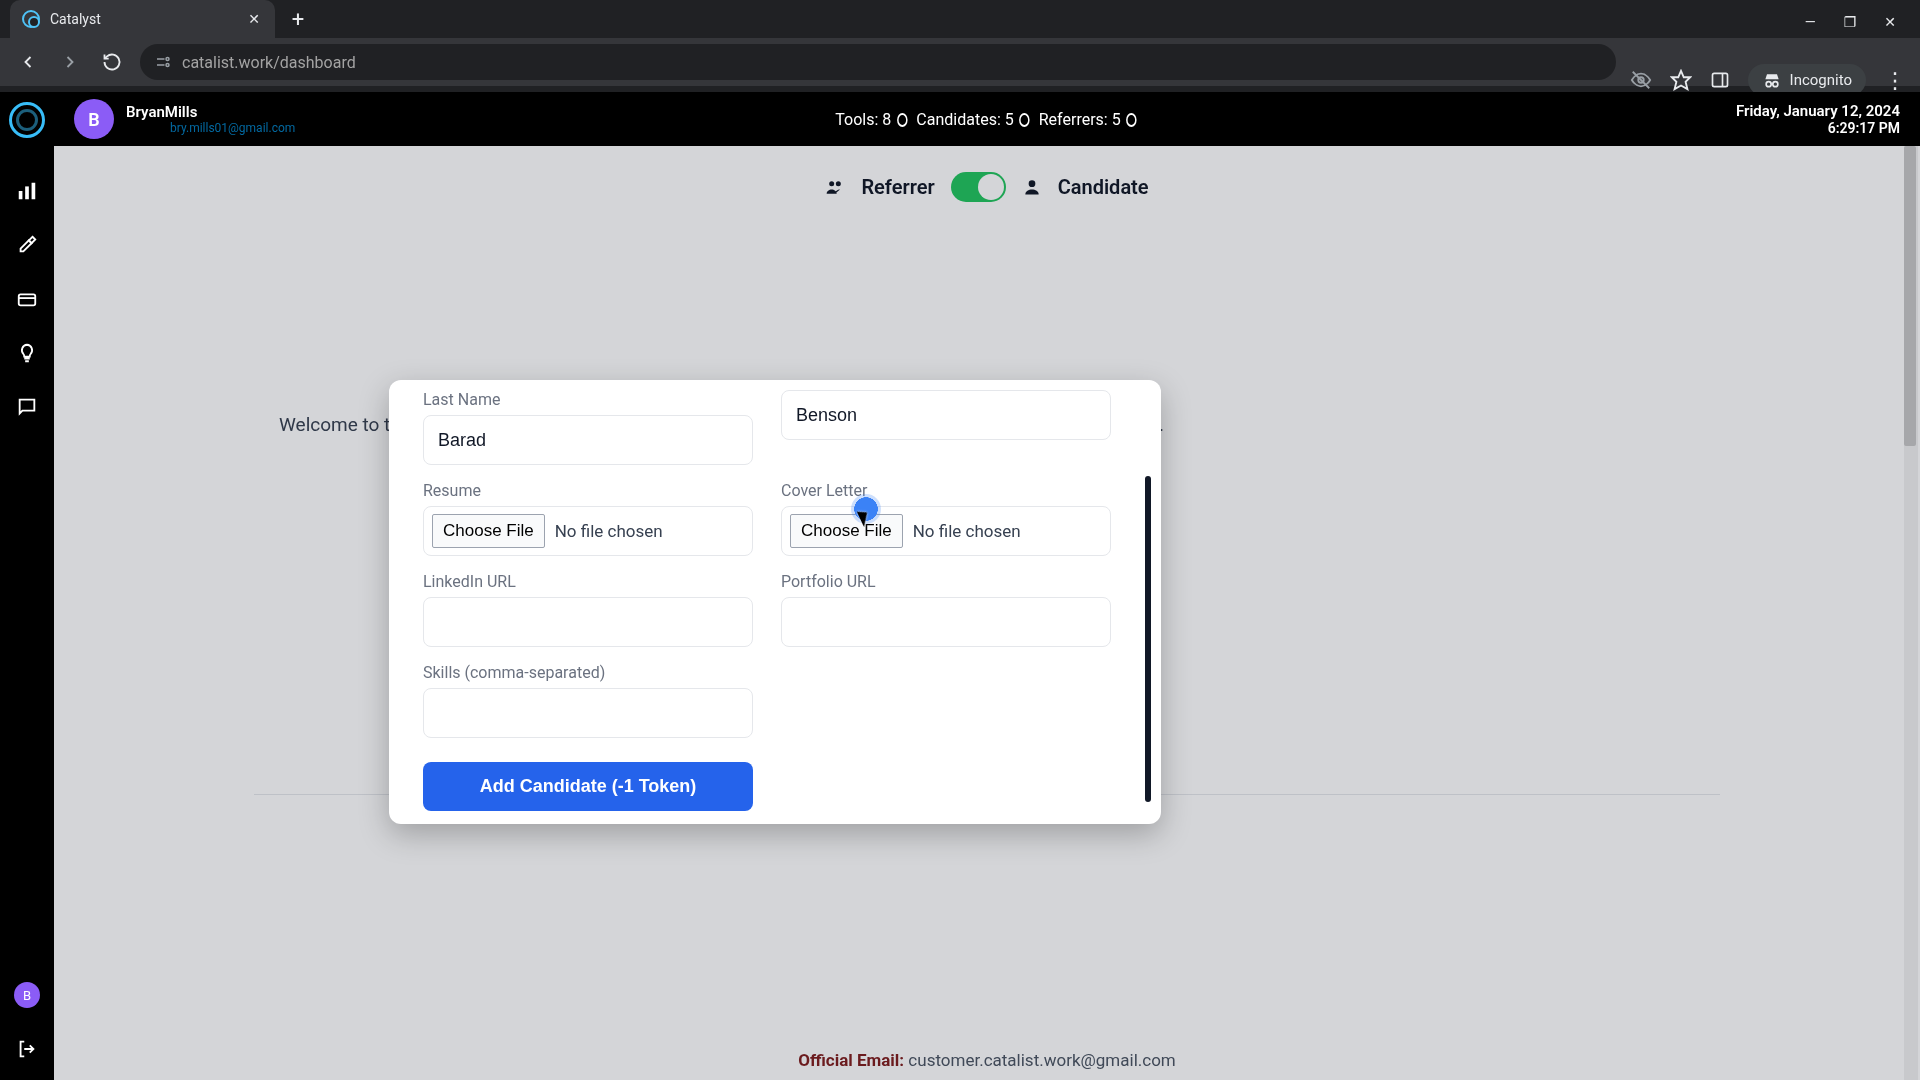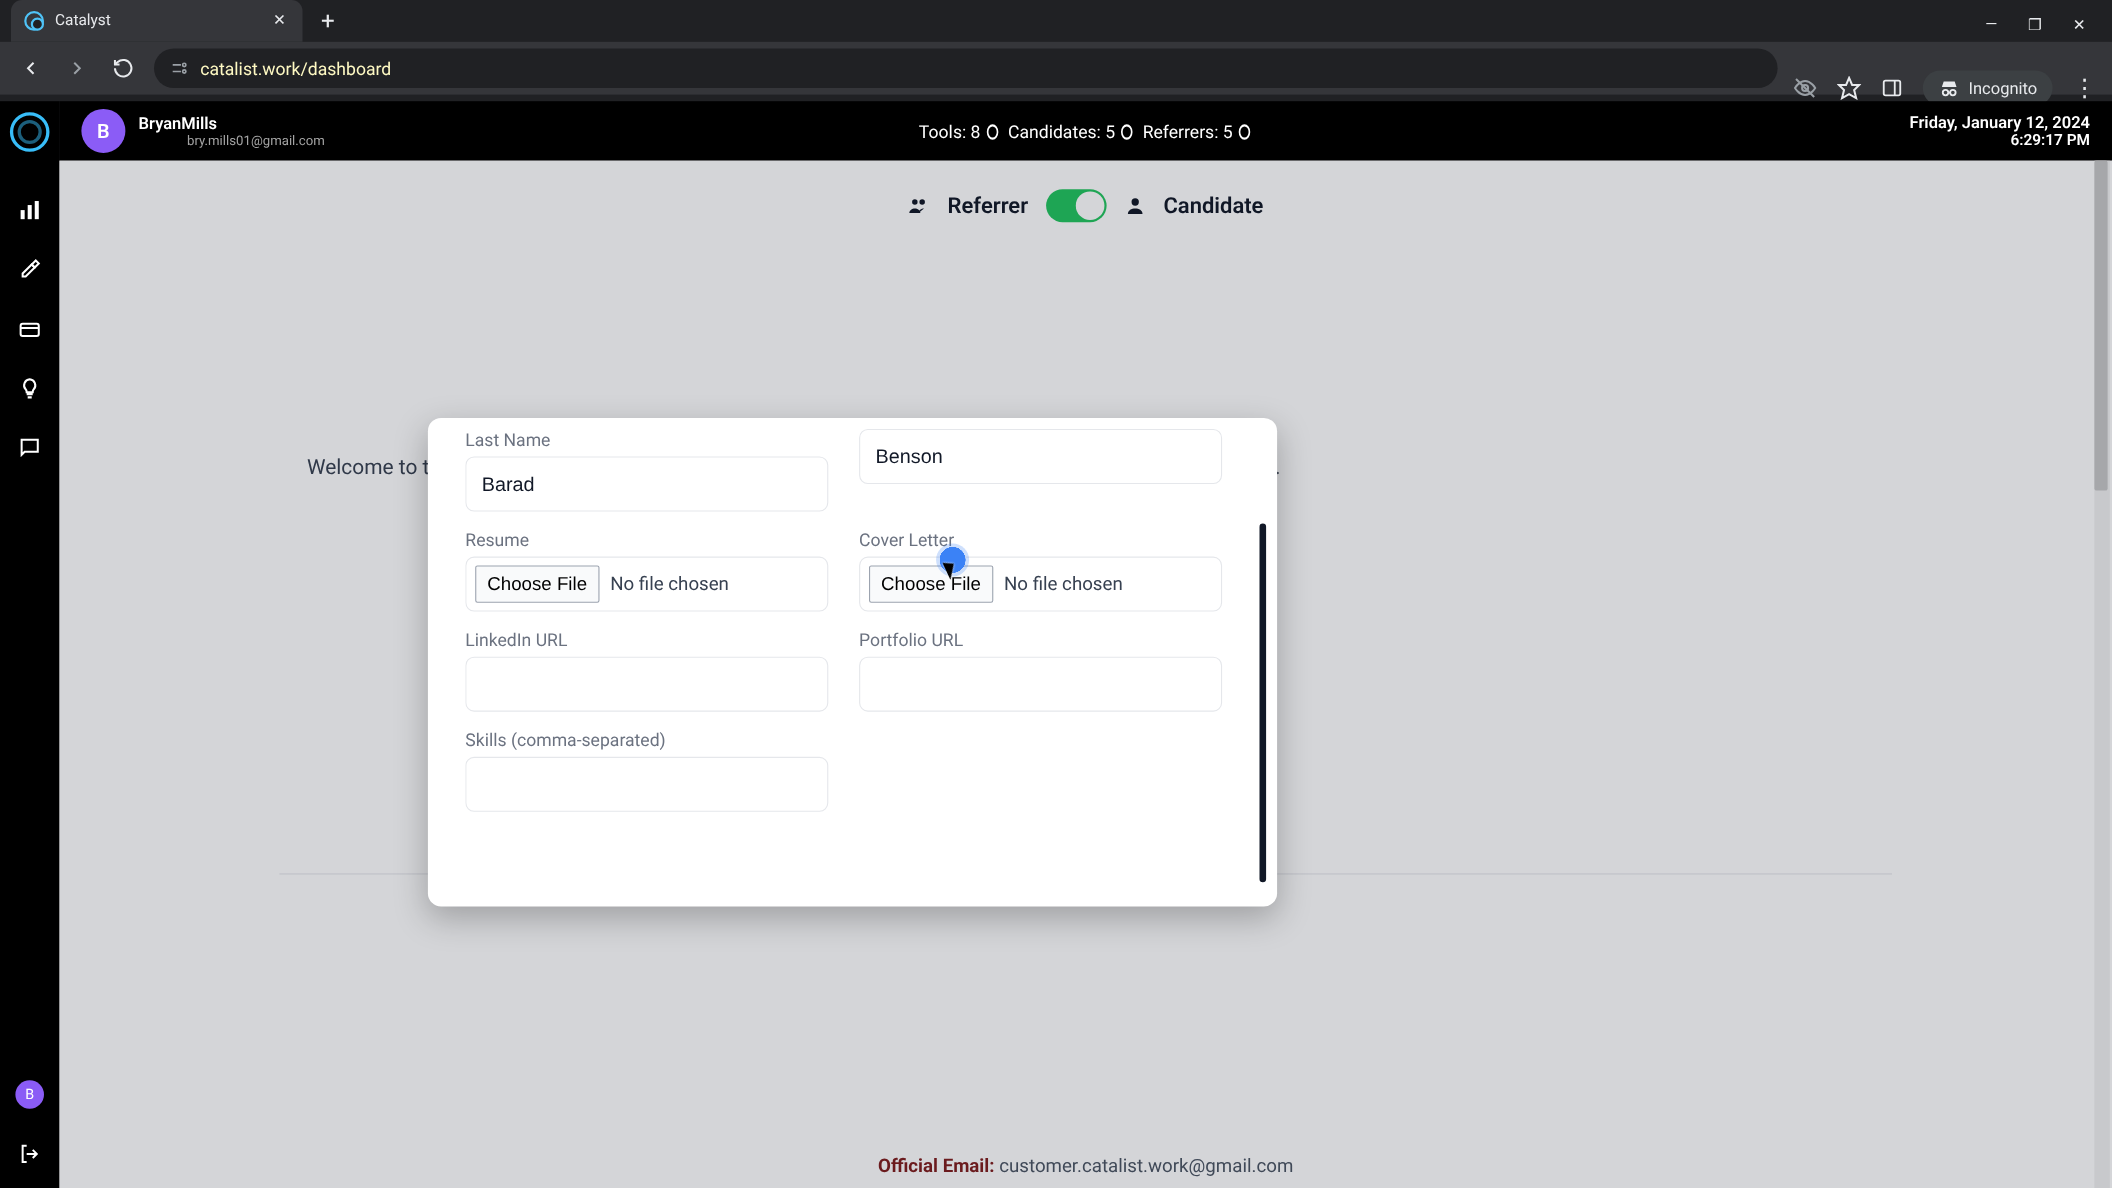--- a/index.html
+++ b/index.html
@@ -33,40 +33,40 @@
   .tab-close { width: 18px; height: 18px; display:flex;align-items:center;justify-content:center; color:#e8eaed; font-size:14px; line-height:1;}
   .new-tab { width: 30px; height: 30px; color:#e8eaed; display:flex;align-items:center;justify-content:center; font-size:22px; margin-bottom:4px;}
   .window-controls { position:absolute; right:0; top:0; height:44px; display:flex; align-items:center; gap:28px; padding-right:24px; color:#e8eaed;}
   .window-controls span { font-size:14px; }
 
   .addr-bar { background:#35363a; height:48px; display:flex; align-items:center; padding:0 14px; gap:14px;}
   .nav-icon { width:28px; height:28px; display:flex; align-items:center; justify-content:center; color:#9aa0a6; font-size:20px;}
   .nav-icon.enabled { color:#e8eaed; }
   .url-box { flex:1; background:#202124; border-radius:20px; height:36px; display:flex; align-items:center; padding:0 14px; gap:10px; color:#e8eaed;}
   .url-box .secure { color:#9aa0a6; font-size:16px; }
-  .url-text { font-size:16px; color:#fef9c3; }
+  .url-text { font-size:16px; color:#a3a3a3; }
   .right-icons { display:flex; align-items:center; gap:18px; color:#e8eaed;margin-top:36px; }
   .incognito-pill { display:flex; align-items:center; gap:8px; background:#3c4043; padding:6px 14px; border-radius:20px; font-size:15px;}
   .incognito-icon { width:20px;height:20px; display:flex;align-items:center;justify-content:center;}
 
   
   .app { position:absolute; top:92px; left:0; right:0; bottom:0; display:flex; }
 
   .sidebar { width:54px; background:#000; display:flex; flex-direction:column; align-items:center; padding-top:10px; gap:28px;}
   .sb-logo { width:36px;height:36px; border-radius:50%; border:3px solid #38bdf8; position:relative; margin-bottom:12px;}
   .sb-logo::after { content:""; position:absolute; inset:4px; border-radius:50%; border:3px solid #38bdf8; opacity:.5;}
   .sb-item { width:26px;height:26px; color:#fff; display:flex;align-items:center;justify-content:center;}
   .sb-bottom { margin-top:auto; margin-bottom:18px; display:flex; flex-direction:column; align-items:center; gap:28px;}
   .sb-avatar-small { width:26px;height:26px;border-radius:50%; background:#8b5cf6; color:#fff; font-size:13px; display:flex;align-items:center;justify-content:center;}
 
   .topbar { background:#000; color:#fff; height:54px; display:flex; align-items:center; padding:0 20px; position:relative;}
   .user-block { display:flex; align-items:center; gap:12px;}
   .avatar { width:40px;height:40px;border-radius:50%;background:#8b5cf6; display:flex;align-items:center;justify-content:center; font-size:18px; font-weight:600;}
   .user-meta .name { font-size:15px; font-weight:600;}
-  .user-meta .email { font-size:12px; color:#a3a3a3;padding-left:44px;}
+  .user-meta .email { font-size:12px; color:#0369a1;padding-left:44px;}
   .stats { position:absolute; left:50%; transform:translateX(-50%); display:flex; gap:7px; font-size:16px;}
   .stat-coin { display:inline-block; width:14px;height:14px; border:2px solid #fff; border-radius:50%; transform:scaleX(.75); margin-left:4px; vertical-align:-2px; }
   .datetime { margin-left:auto; text-align:right;}
   .datetime .date { font-size:15px; font-weight:600;}
   .datetime .time { font-size:14px; font-weight:600; }
 
   .page { flex:1; background:#fff; position:relative; overflow:hidden;}
   .toggle-row { display:flex; align-items:center; justify-content:center; gap:16px; padding-top:26px; font-size:20px; font-weight:600; color:#111827;}
   .toggle-row .togicon { font-size:18px;}
   .switch { width:55px;height:30px; background:#22c55e; border-radius:20px; position:relative;}
@@ -343,20 +343,23 @@
             <div class="field-group">
               <div class="field-label">Portfolio URL</div>
               <input class="text-input" value="" style="">
             </div>
 
             <div class="field-group">
               <div class="field-label">Skills (comma-separated)</div>
               <input class="text-input" value="" style="">
             </div>
 
+            <div class="field-group" style="grid-column:1;">
+              <button class="submit-btn">Add Candidate (-1 Token)</button>
+            </div>
           </div>
         </div>
         <div class="modal-scroll"></div>
       </div>
 
       <div class="cursor-spot"></div>
       <div class="cursor-arrow"></div>
 
     </div>
   </div>

